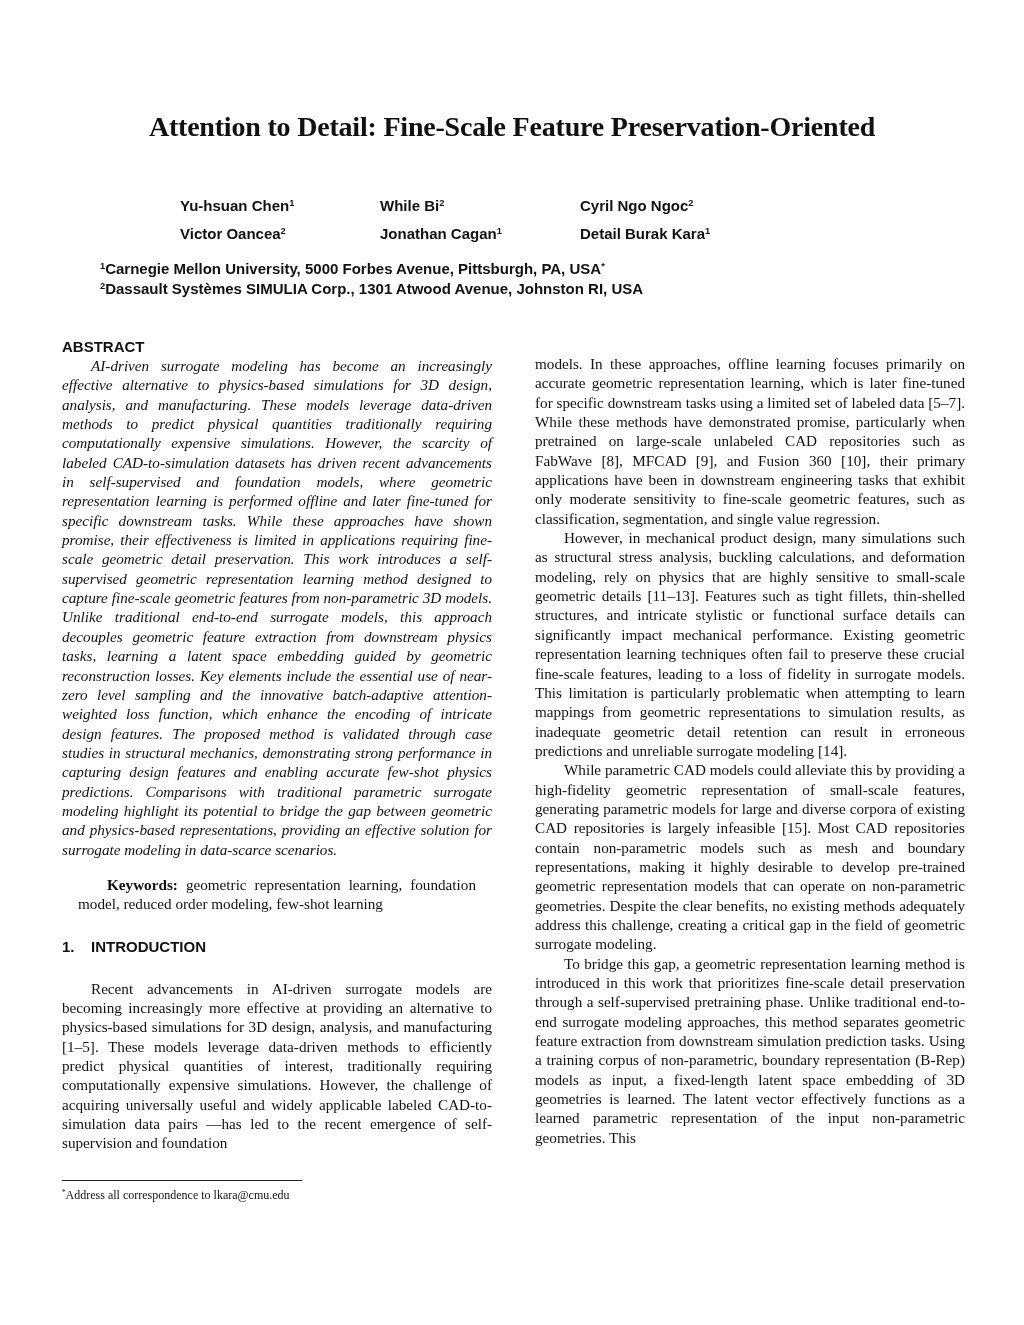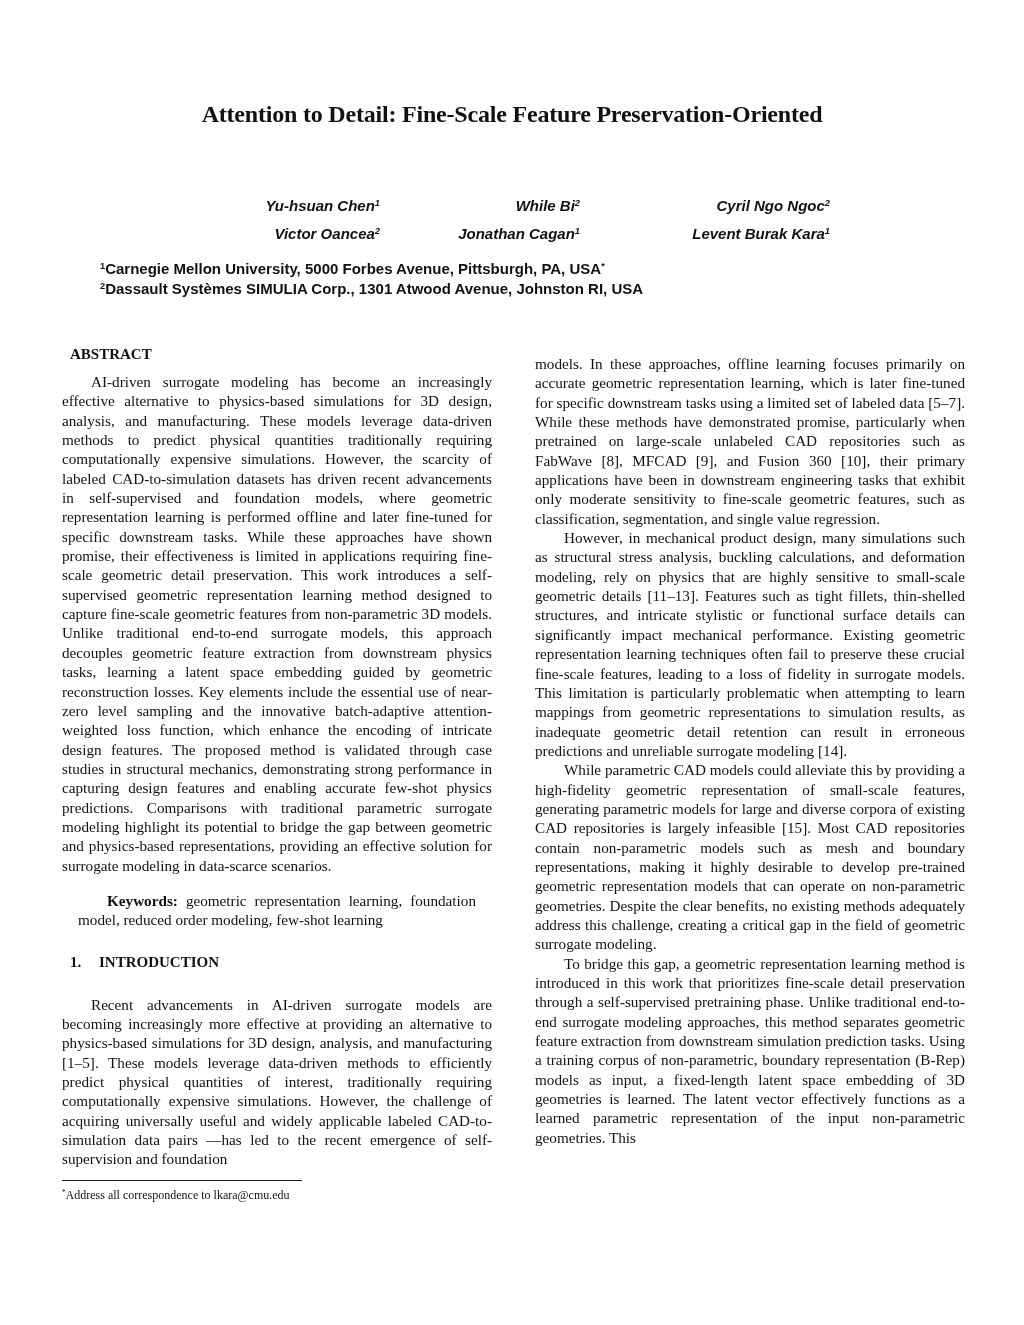--- a/index.html
+++ b/index.html
@@ -1,48 +1,48 @@
 <!DOCTYPE html>
 <html><head>
 <meta charset="utf-8">
 <style>
   html, body { margin: 0; padding: 0; background: #ffffff; }
   body { width: 1024px; height: 1325px; position: relative; overflow: hidden; color: #111; }
   .page { position: absolute; left: 0; top: 0; width: 1024px; height: 1325px; background: #fff; }
   .title {
-    position: absolute; left: 100px; width: 824px; top: 99px;
+    position: absolute; left: 100px; width: 824px; top: 111px;
     text-align: center; font-family: "Liberation Serif", serif; font-weight: bold;
-    font-size: 24px; line-height: 31px; letter-spacing: -0.2px; color: #111;
+    font-size: 28px; line-height: 31px; letter-spacing: -0.2px; color: #111;
   }
   .authors {
     position: absolute; top: 191px; left: 180px; width: 680px;
     font-family: "Liberation Sans", sans-serif; font-weight: bold; font-size: 15px; color: #111;
   }
   .author-row { display: flex; height: 28px; align-items: center; }
-  .author { text-align: right; font-style: italic; }
+  .author { text-align: left; }
   .author:nth-child(1) { width: 200px; }
   .author:nth-child(2) { width: 200px; }
   .author:nth-child(3) { width: 250px; }
   sup { font-size: 0.62em; vertical-align: 0.55em; line-height: 0; }
   .affils {
     position: absolute; top: 259px; left: 100px; width: 824px; text-align: left;
     font-family: "Liberation Sans", sans-serif; font-weight: bold; font-size: 15px; line-height: 20px;
   }
   .col {
     position: absolute; top: 337px; width: 430px;
     font-family: "Liberation Serif", serif; font-size: 15.2px; line-height: 19.35px;
     text-align: justify; color: #111;
   }
   .col-left { left: 62px; }
   .col-right { left: 535px; top: 338px; margin-top: 16px; }
   .heading {
-    font-family: Liberation Serif, serif; font-weight: bold; font-size: 15px;
-    line-height: 19px; margin: 8px;
+    font-family: Liberation Sans, sans-serif; font-weight: bold; font-size: 15px;
+    line-height: 19px; margin: 0;
   }
-  .abstract-text { margin: 0; text-indent: 29px; }
+  .abstract-text { font-style: italic; margin: 0; text-indent: 29px; }
   .para { margin: 0; text-indent: 29px; }
   .para.noindent { text-indent: 0; }
   .keywords { margin: 16px; text-indent: 29px; }
   .kw-label { font-weight: bold; }
   .intro-heading { margin-top: 23px; margin-bottom: 23px; display: flex; }
   .intro-num { width: 29px; }
   .footnote-rule {
     position: absolute; left: 62px; top: 1180px; width: 240px; height: 0;
     border-top: 1px solid #222;
   }
@@ -63,21 +63,21 @@
 
   <div class="authors">
     <div class="author-row">
       <div class="author"><span>Yu-hsuan Chen</span><sup>1</sup></div>
       <div class="author"><span>While Bi</span><sup>2</sup></div>
       <div class="author"><span>Cyril Ngo Ngoc</span><sup>2</sup></div>
     </div>
     <div class="author-row">
       <div class="author"><span>Victor Oancea</span><sup>2</sup></div>
       <div class="author"><span>Jonathan Cagan</span><sup>1</sup></div>
-      <div class="author"><span>Levent Burak Kara</span><sup>1</sup></div>
+      <div class="author"><span>Detail Burak Kara</span><sup>1</sup></div>
     </div>
   </div>
 
   <div class="affils">
     <div><sup>1</sup><span>Carnegie Mellon University, 5000 Forbes Avenue, Pittsburgh, PA, USA</span><sup>*</sup></div>
     <div><sup>2</sup><span>Dassault Systèmes SIMULIA Corp., 1301 Atwood Avenue, Johnston RI, USA</span></div>
   </div>
 
   <div class="col col-left">
     <h2 class="heading">ABSTRACT</h2>

